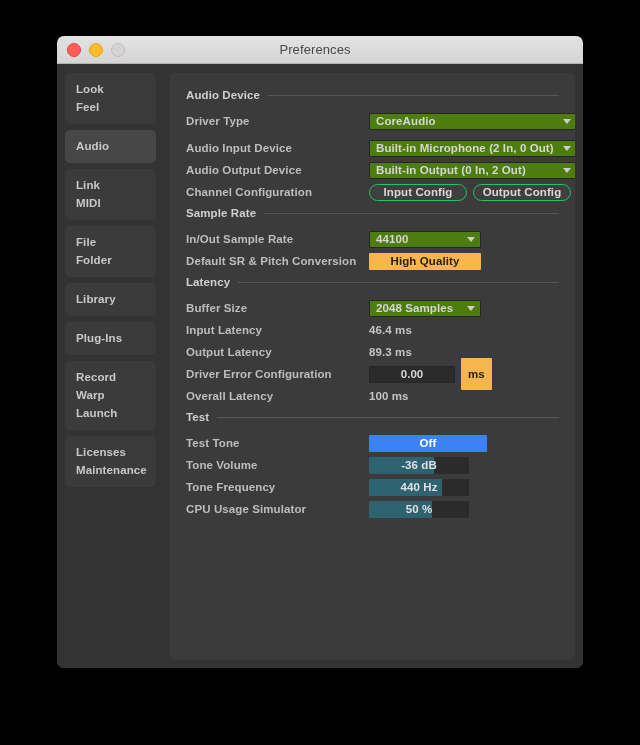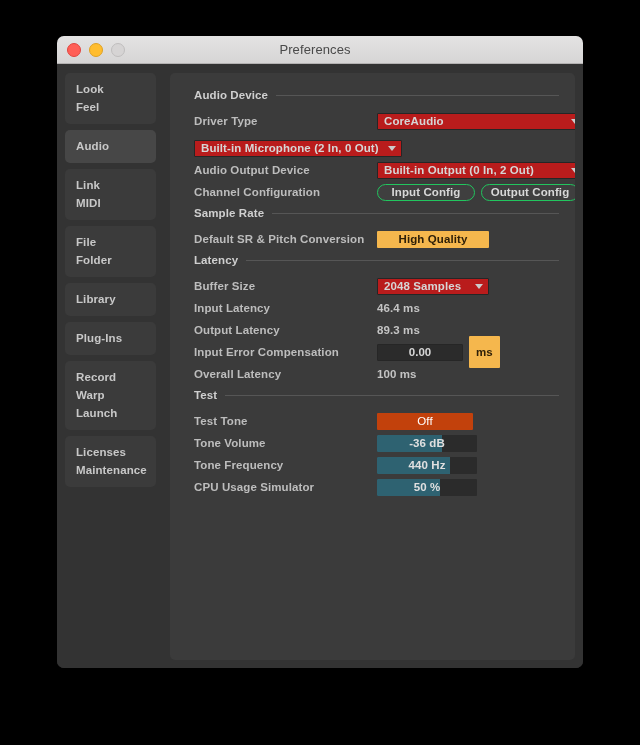--- a/index.html
+++ b/index.html
@@ -100,21 +100,20 @@
     flex: 1;
     background: #3b3b3b;
     border-radius: 5px;
     padding: 12px 16px 0 16px;
     box-sizing: border-box;
     overflow: hidden;
   }
 
   .section {
     margin-bottom: 4px;
-    margin-left: 8px;
   }
   .section-head {
     display: flex;
     align-items: center;
     gap: 8px;
     margin-bottom: 9px;
     margin-top: 4px;
   }
   .section-title {
     font-size: 11.5px;
@@ -145,21 +144,21 @@
     white-space: nowrap;
   }
   .row-ctl {
     display: flex;
     align-items: center;
     gap: 6px;
   }
 
   
   .dropdown {
-    background: #b91c1c;
+    background: #4d7c0f;
     border: 1px solid #262626;
     border-radius: 1px;
     height: 17px;
     display: flex;
     align-items: center;
     padding: 0 5px 0 6px;
     box-sizing: border-box;
     font-size: 11.5px;
     color: #d6d6d6;
     font-weight: bold;
@@ -238,27 +237,27 @@
     color: #2f2008;
     font-size: 11.5px;
     font-weight: bold;
     display: flex;
     align-items: center;
     justify-content: center;
     box-sizing: border-box;
   }
 
   .toggle-off {
-    width: 96px;
+    width: 118px;
     height: 17px;
-    background: #c2410c;
+    background: #3b82f6;
     border-radius: 1px;
     color: #ffffff;
     font-size: 11.5px;
-    font-weight: normal;
+    font-weight: bold;
     display: flex;
     align-items: center;
     justify-content: center;
     box-sizing: border-box;
     letter-spacing: 0.1px;
   }
 
   .slider {
     position: relative;
     width: 100px;
@@ -357,20 +356,21 @@
             <div class="dropdown wide">
               <span class="dd-text">CoreAudio</span>
               <span class="caret"></span>
             </div>
           </div>
         </div>
 
         <div style="height:5px"></div>
 
         <div class="row">
+          <div class="row-label">Audio Input Device</div>
           <div class="row-ctl">
             <div class="dropdown wide">
               <span class="dd-text">Built-in Microphone (2 In, 0 Out)</span>
               <span class="caret"></span>
             </div>
           </div>
         </div>
 
         <div class="row">
           <div class="row-label">Audio Output Device</div>
@@ -390,20 +390,29 @@
           </div>
         </div>
       </div>
 
       <div class="section">
         <div class="section-head">
           <div class="section-title">Sample Rate</div>
           <div class="section-rule"></div>
         </div>
 
+        <div class="row">
+          <div class="row-label">In/Out Sample Rate</div>
+          <div class="row-ctl">
+            <div class="dropdown narrow">
+              <span class="dd-text">44100</span>
+              <span class="caret"></span>
+            </div>
+          </div>
+        </div>
 
         <div class="row">
           <div class="row-label">Default SR &amp; Pitch Conversion</div>
           <div class="row-ctl">
             <div class="orange-btn">High Quality</div>
           </div>
         </div>
       </div>
 
       <div class="section">
@@ -430,21 +439,21 @@
         </div>
 
         <div class="row">
           <div class="row-label">Output Latency</div>
           <div class="row-ctl">
             <div class="value-text">89.3 ms</div>
           </div>
         </div>
 
         <div class="row">
-          <div class="row-label">Input Error Compensation</div>
+          <div class="row-label">Driver Error Configuration</div>
           <div class="row-ctl">
             <div class="num-field">0.00</div>
             <div class="unit-tag">ms</div>
           </div>
         </div>
 
         <div class="row">
           <div class="row-label">Overall Latency</div>
           <div class="row-ctl">
             <div class="value-text">100 ms</div>

